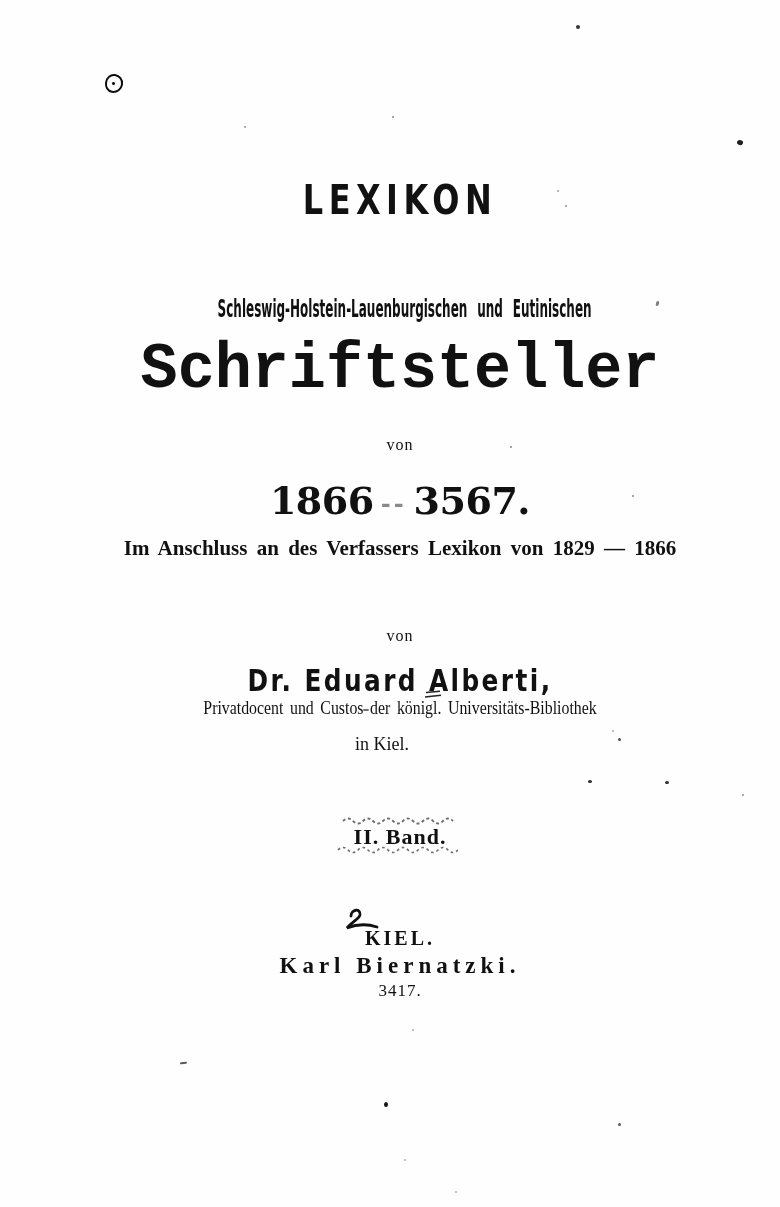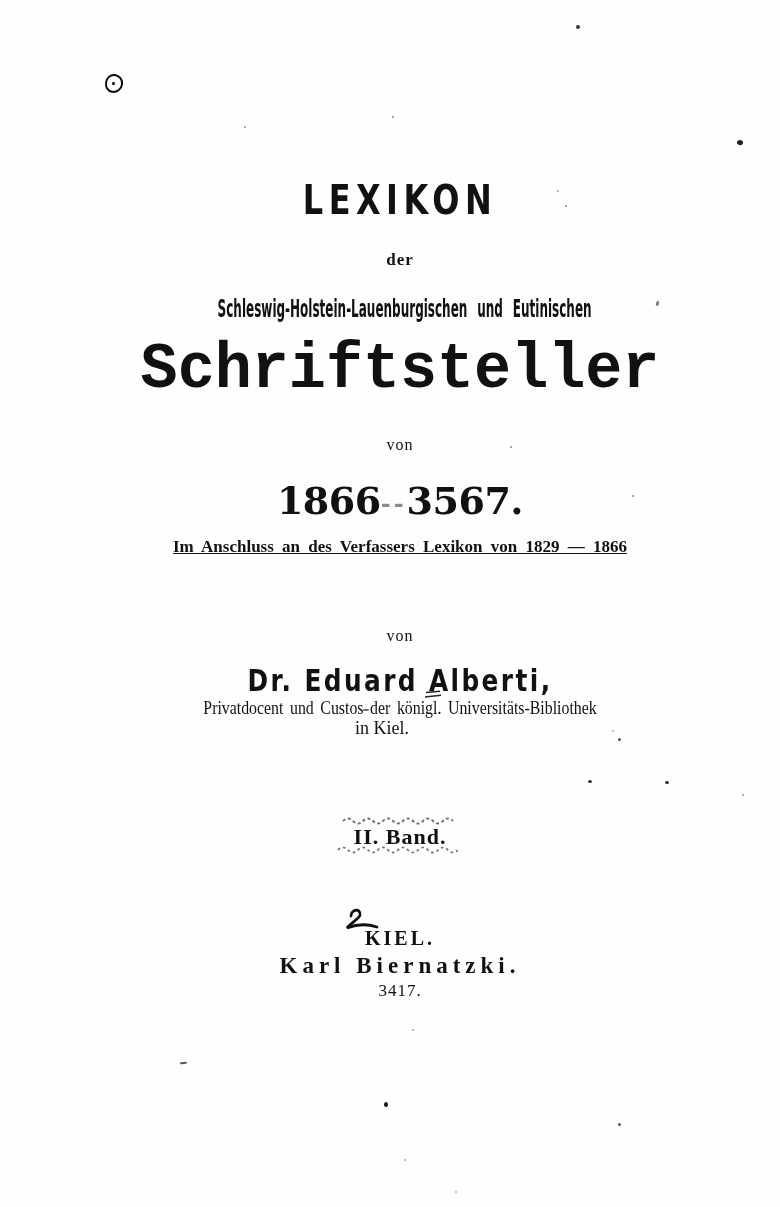--- a/index.html
+++ b/index.html
@@ -59,34 +59,34 @@
   
   .dates {
     top: 482px;
     font-family: "DejaVu Serif", serif;
     font-weight: bold;
     font-size: 38px;
     letter-spacing: -0.5px;
     display: flex;
     justify-content: center;
     align-items: center;
+    gap: 7px;
   }
   .dates .dashes {
     color: #8a8a8a;
     font-size: 24px;
     font-weight: bold;
     letter-spacing: 3px;
     transform: translateY(3px);
   }
   .note {
     top: 538px;
     font-weight: bold;
-    font-size: 17px;
+    font-size: 21px;
     word-spacing: 4px;
-    text-decoration: underline;
   }
   .collected {
     top: 587px;
     font-weight: 600;
     font-size: 18.5px;
     letter-spacing: 4.5px;
   }
   .author {
     top: 665px;
     font-family: "DejaVu Sans", sans-serif;
@@ -95,21 +95,21 @@
     letter-spacing: 3px;
     transform: scaleX(0.8);
   }
   .role1 {
     top: 699px;
     font-size: 18px;
     word-spacing: 3px;
     transform: scaleX(0.88);
   }
   .role2 {
-    top: 719px;
+    top: 735px;
     font-size: 18px;
     transform: translateX(-18px);
   }
   .volume {
     top: 826px;
     font-weight: bold;
     font-size: 22px;
     letter-spacing: 1px;
   }
   .city {
@@ -161,21 +161,20 @@
 <body>
 
 <div class="page">
 
   <div class="stamp">
     <span class="stamp-dot"></span>
   </div>
 
   <div class="line lexikon">LEXIKON</div>
 
-  <div class="line der">der</div>
 
   <div class="line subtitle">Schleswig-Holstein-Lauenburgischen und Eutinischen</div>
 
   <div class="line main-title">Schriftsteller</div>
 
   <div class="line von1">von</div>
 
   <div class="line dates">
     <span>1866</span>
     <span class="dashes">--</span>

